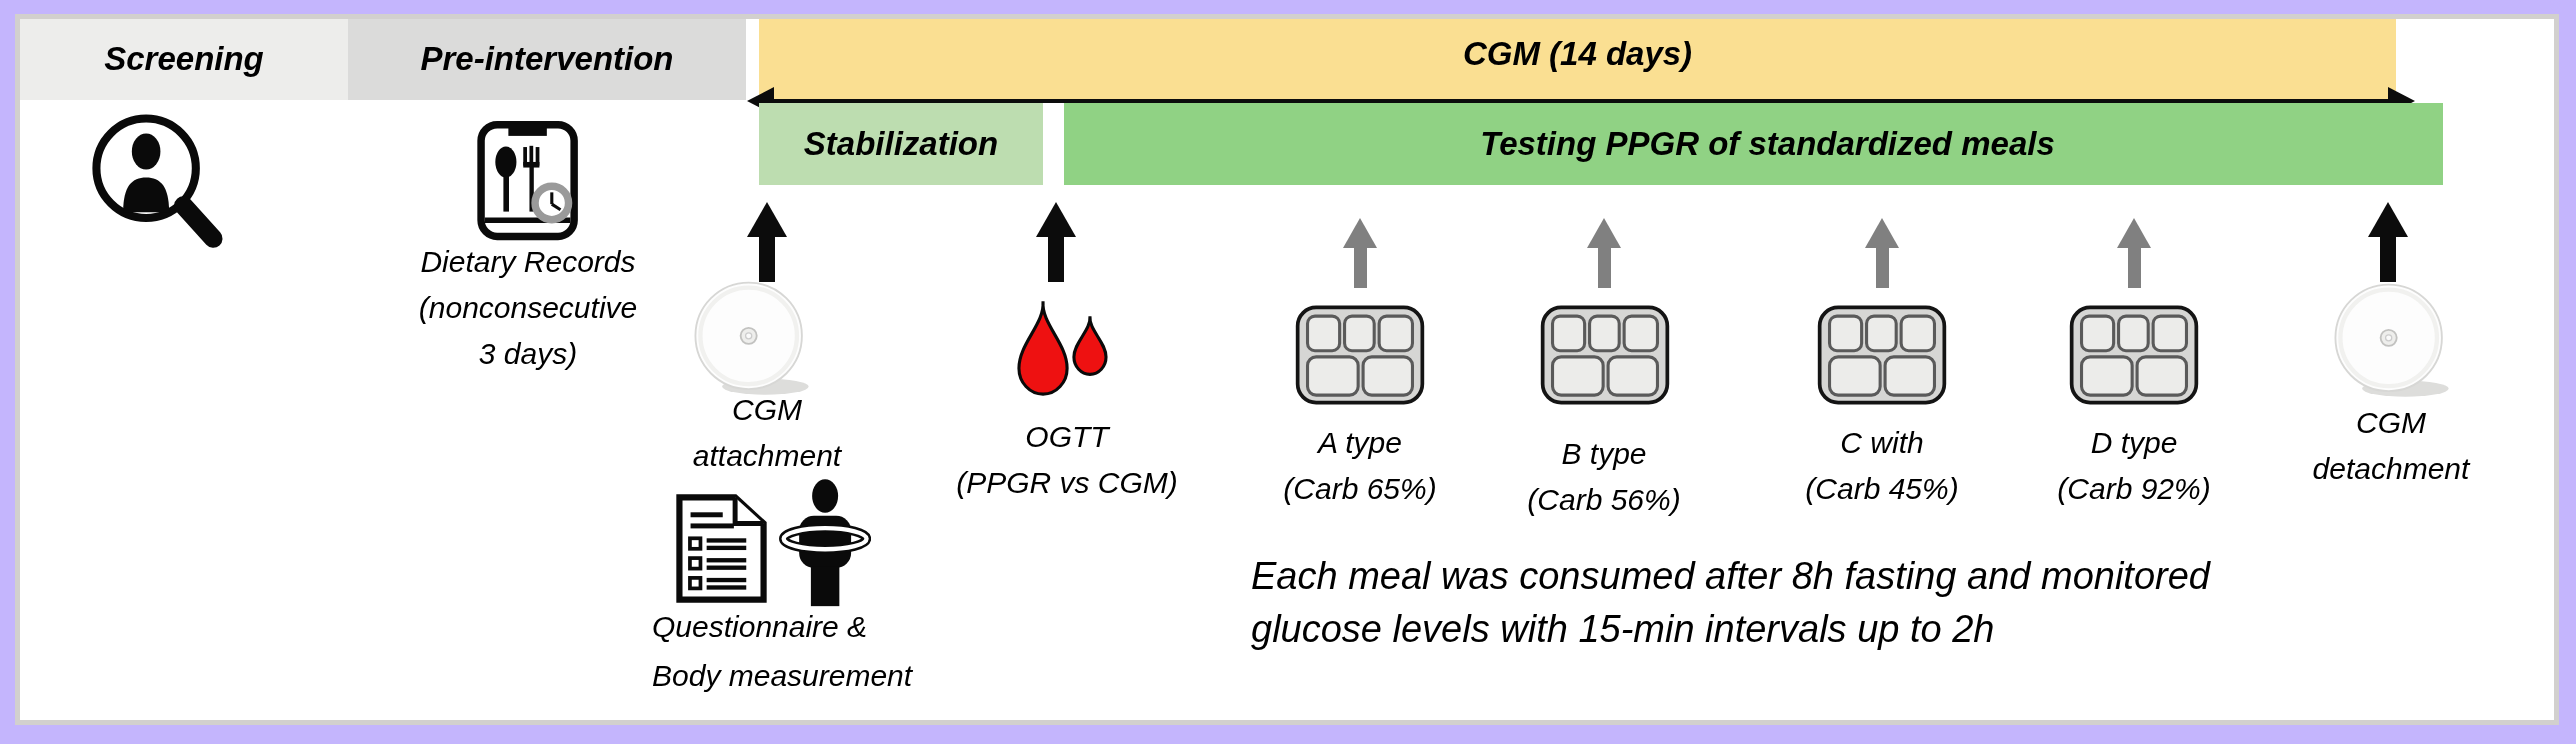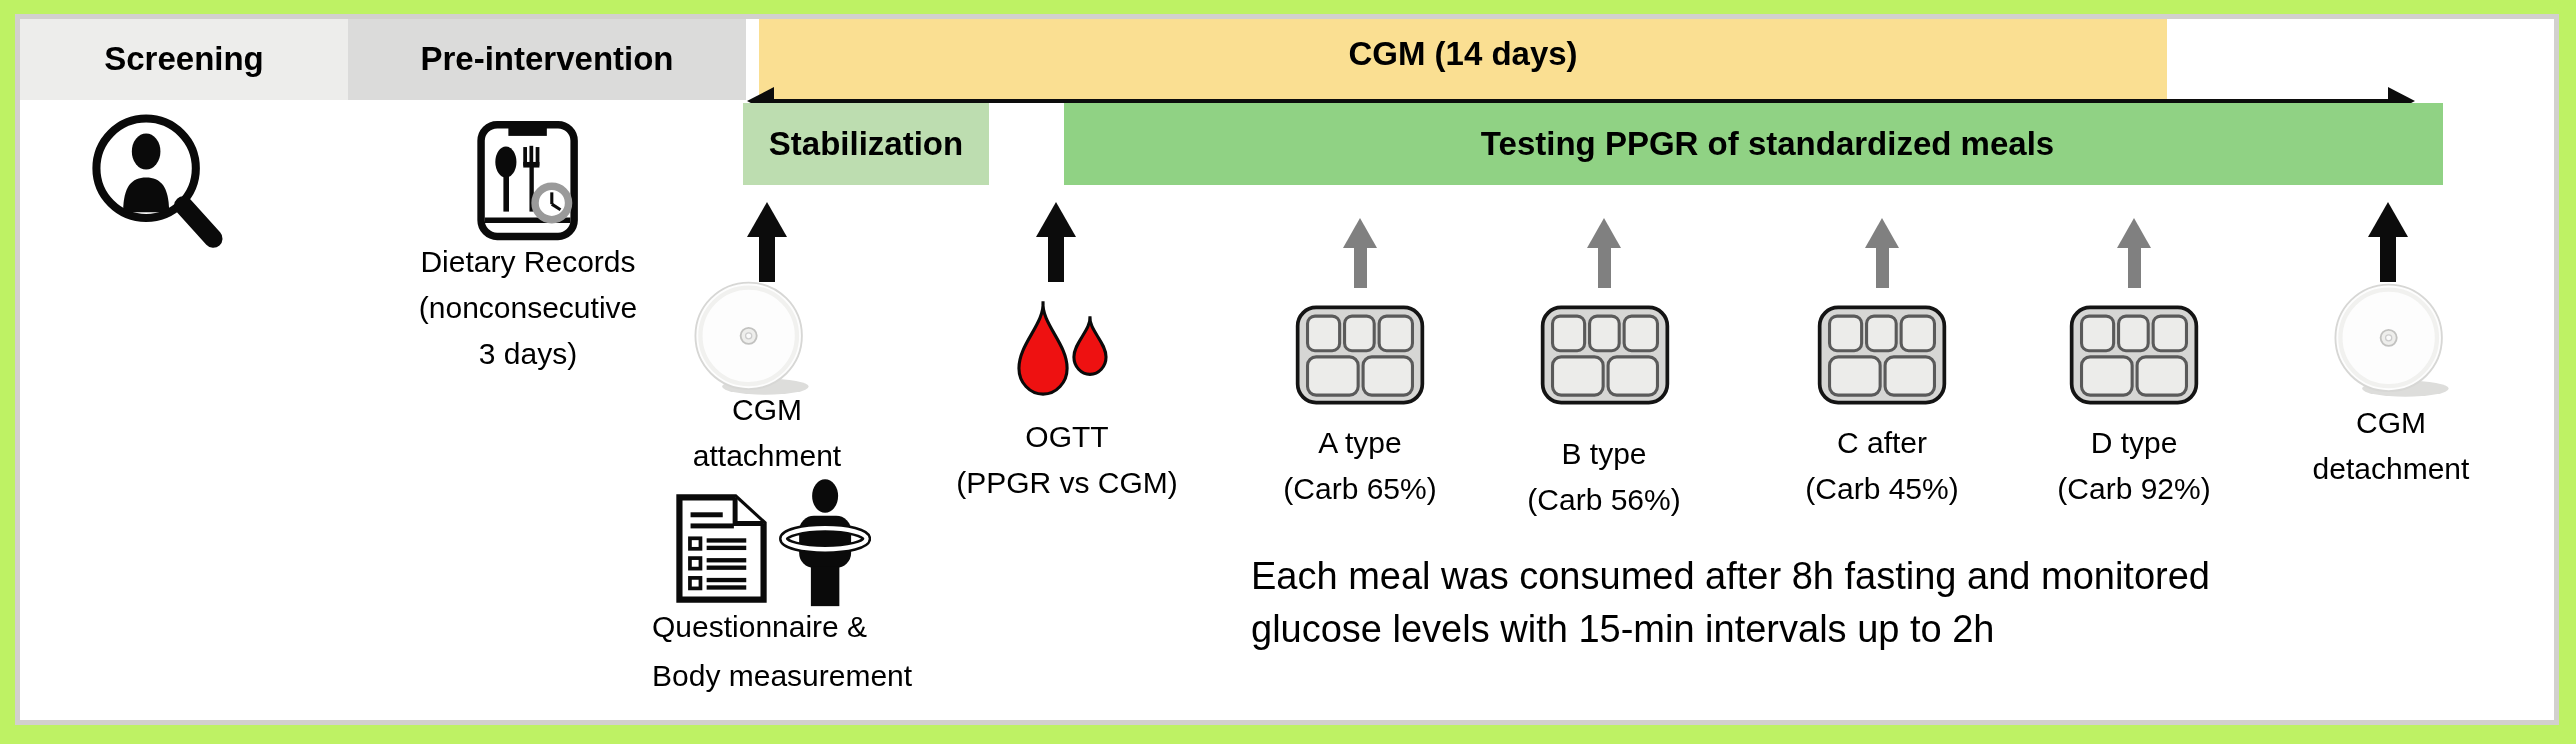--- a/index.html
+++ b/index.html
@@ -1,22 +1,23 @@
 <!DOCTYPE html>
 <html style="--border-gray: #d2d0ce; --screening-bg: #ededeb; --pre-intervention-bg: #dbdbda; --cgm-bar-bg: #fadf92; --stabilization-bg: #bdddb0; --testing-bg: #90d284; --gray-arrow: #808080; --blood-red: #ee1111;font-size:10px"><head>
 <meta charset="utf-8">
 <style>
   html,body{margin:0;padding:0;background:#ffffff;}
   .canvas{
     position:relative;
     width:2576px;height:744px;
-    background:#bef264;
+    background:#c4b5fd;
     font-family:"Liberation Sans", sans-serif;
     color:#000;
     overflow:hidden;
+    font-style:italic;
   }
   .frame{
     position:absolute;left:15px;top:14.2px;
     width:2534px;height:701px;
     border:5.6px solid var(--border-gray,#d2d0ce);
     background:#fff;
   }
   .phase-box{
     position:absolute;top:18.6px;height:81px;
     display:flex;align-items:center;justify-content:center;
@@ -47,29 +48,29 @@
 <div class="canvas">
 
   <div class="frame"></div>
 
   <div class="phase-box" style="left:20px;width:328px;background:var(--screening-bg,#ededeb);">
     <span>Screening</span>
   </div>
   <div class="phase-box" style="left:348px;width:398px;background:var(--pre-intervention-bg,#dbdbda);">
     <span>Pre-intervention</span>
   </div>
-  <div class="phase-box" style="left:759px;width:1408px;background:var(--cgm-bar-bg,#fadf92);">
+  <div class="phase-box" style="left:759px;width:1637px;background:var(--cgm-bar-bg,#fadf92);">
     <span style="margin-bottom:10px;">CGM (14 days)</span>
   </div>
 
   <div class="tl-line"></div>
   <div class="tl-head left"></div>
   <div class="tl-head right"></div>
 
-  <div class="green-box" style="left:743px;width:246px;background:var(--stabilization-bg,#bdddb0);">
+  <div class="green-box" style="left:759px;width:284px;background:var(--stabilization-bg,#bdddb0);">
     <span>Stabilization</span>
   </div>
   <div class="green-box" style="left:1064px;width:1351px;background:var(--testing-bg,#90d284);padding-left:28px;">
     <span>Testing PPGR of standardized meals</span>
   </div>
 
   <svg class="icon" style="left:84px;top:108px;" width="146" height="146" viewBox="0 0 235 235">
     <circle cx="100" cy="97" r="80" fill="#ffffff" stroke="#0a0a0a" stroke-width="13"></circle>
     <ellipse cx="100" cy="70" rx="23" ry="29" fill="#0a0a0a"></ellipse>
     <path d="M63,168 C63,126 77,112 100,112 C123,112 137,126 137,168 Z" fill="#0a0a0a"></path>
@@ -194,21 +195,21 @@
   </div>
   <svg class="icon" style="left:1817px;top:305px;" width="130" height="100" viewBox="0 0 210 162">
     <rect x="4" y="4" width="202" height="154" rx="30" fill="#d6d6d4" stroke="#141414" stroke-width="6"></rect>
     <rect x="20" y="18" width="52" height="56" rx="12" fill="#ececea" stroke="#5a5a5a" stroke-width="5"></rect>
     <rect x="80" y="18" width="48" height="56" rx="12" fill="#ececea" stroke="#5a5a5a" stroke-width="5"></rect>
     <rect x="136" y="18" width="54" height="56" rx="12" fill="#ececea" stroke="#5a5a5a" stroke-width="5"></rect>
     <rect x="20" y="84" width="82" height="62" rx="14" fill="#ececea" stroke="#5a5a5a" stroke-width="5"></rect>
     <rect x="110" y="84" width="80" height="62" rx="14" fill="#ececea" stroke="#5a5a5a" stroke-width="5"></rect>
   </svg>
   <div class="lbl" style="left:1752px;top:420px;width:260px;">
-    <div>C after</div>
+    <div>C with</div>
     <div>(Carb 45%)</div>
   </div>
 
   <div class="arrow-up gray" style="left:2117px;top:218px;">
     <div class="head"></div>
       <div class="shaft"></div>
   </div>
   <svg class="icon" style="left:2069px;top:305px;" width="130" height="100" viewBox="0 0 210 162">
     <rect x="4" y="4" width="202" height="154" rx="30" fill="#d6d6d4" stroke="#141414" stroke-width="6"></rect>
     <rect x="20" y="18" width="52" height="56" rx="12" fill="#ececea" stroke="#5a5a5a" stroke-width="5"></rect>

